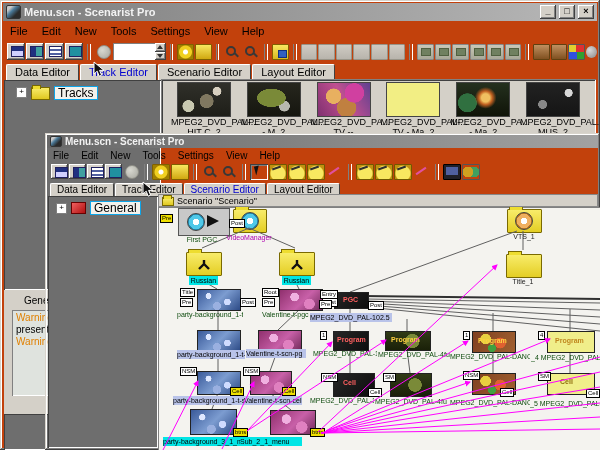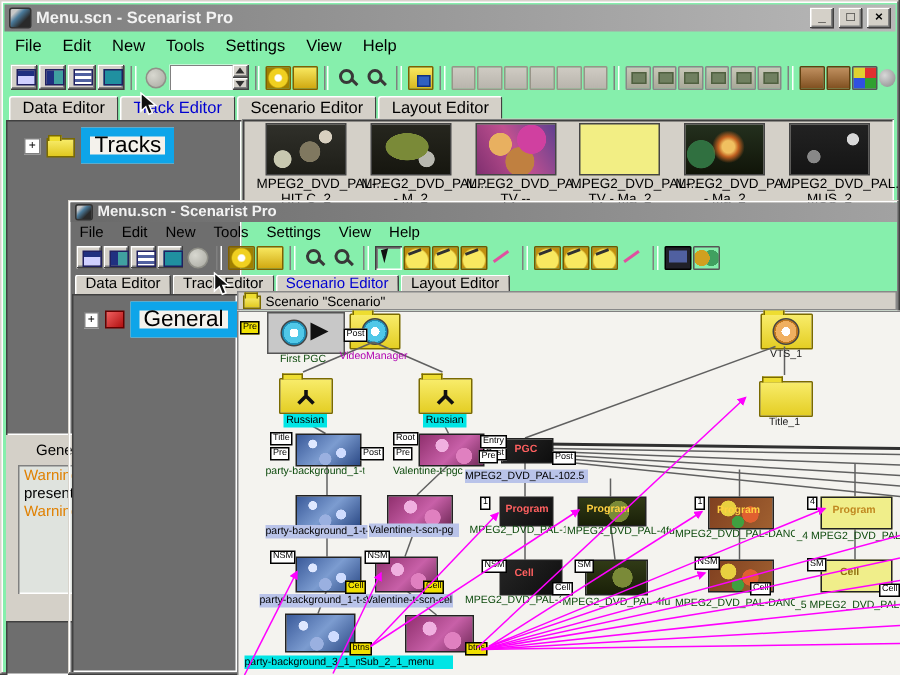--- a/index.html
+++ b/index.html
@@ -1,16 +1,16 @@
 <!DOCTYPE html>
 <html><head>
 <meta charset="utf-8">
 <style>
   html,body{margin:0;padding:0}
-  #screen{position:relative;width:600px;height:450px;background:#86efac;
+  #screen{position:relative;width:600px;height:450px;background:#c2410c;
     font-family:"Liberation Sans",sans-serif;overflow:hidden;font-size:11px;color:#000}
   .raised{box-shadow:inset -1px -1px #404040,inset 1px 1px #d8d4cc,inset -2px -2px #808080,inset 2px 2px #fff}
   .btn{background:#d4d0c8;box-shadow:inset -1px -1px #404040,inset 1px 1px #fff,inset -2px -2px #808080}
   .pressed{box-shadow:inset 1px 1px #404040,inset -1px -1px #fff,inset 2px 2px #808080}
   .inset{box-shadow:inset 1px 1px #808080,inset -1px -1px #fff,inset 2px 2px #404040,inset -2px -2px #d4d0c8}
   .abs{position:absolute}
   
   .titlebar{position:absolute;display:flex;align-items:center;gap:3px;padding:0 3px;
     background:linear-gradient(90deg,#7d7d7d,#b8b8b8);color:#f2f2f2;font-weight:bold}
   .titlebar .grow{flex:1}
@@ -61,21 +61,21 @@
   .ico-monitor::after{content:"";position:absolute;left:2px;top:2px;right:2px;bottom:4px;background:#5060a0}
   .ico-binoc{background:radial-gradient(circle at 30% 50%,#d0a020 0 40%,transparent 41%),radial-gradient(circle at 70% 50%,#40a060 0 40%,transparent 41%);border:1px solid #555}
   
   .tabs{position:absolute;display:flex;align-items:flex-end;padding-left:3px}
   .tab{background:#d4d0c8;border:1px solid #404040;border-bottom:none;border-top-color:#fff;border-left-color:#fff;
     border-radius:2px 2px 0 0;padding:1px 8px 2px;margin-right:1px;white-space:nowrap;cursor:default}
   .tab.active{color:#0000d0;padding-bottom:3px;position:relative;top:1px;background:#d4d0c8}
   
   .treepane{position:absolute;background:#6e6e6e;box-shadow:inset 1px 1px #404040,inset -1px -1px #fff}
   .expander{width:9px;height:9px;background:#fff;border:1px solid #808080;font-size:8px;line-height:8px;text-align:center;color:#000}
-  .treelabel{background:#f4f2ec;border:6px solid #0ea5e9;padding:0 3px;font-size:15px;line-height:12px}
+  .treelabel{background:#f4f2ec;border:1px solid #0ea5e9;padding:0 3px;font-size:12px;line-height:12px}
   .minifolder{width:17px;height:11px;background:linear-gradient(#f8ec6a,#e0c820);border:1px solid #7a6a00;position:relative;margin-top:2px}
   .minifolder::before{content:"";position:absolute;top:-3px;left:0;width:7px;height:3px;background:#eedd30;border:1px solid #7a6a00;border-bottom:none}
   .redcube{width:13px;height:10px;background:linear-gradient(135deg,#f06060,#b01010);border:1px solid #600}
   
   .thumbpane{position:absolute;background:#d4d0c8;display:flex;justify-content:space-between;padding:3px 10px 0;box-sizing:border-box}
   .thumbitem{width:66px;text-align:center;flex:none}
   .thumbimg{width:52px;height:33px;margin:0 auto;border:1px solid #444}
   .tname,.tsub{font-size:9px;line-height:10px;white-space:nowrap}
   .th-scene1{background:radial-gradient(circle at 20% 70%,#c8c8b0 0 12%,transparent 13%),radial-gradient(circle at 75% 25%,#d8d0c0 0 9%,transparent 10%),radial-gradient(circle at 55% 55%,#807860 0 20%,transparent 21%),linear-gradient(#30302a,#1e1e18)}
   .th-map{background:radial-gradient(ellipse at 45% 45%,#7a8a38 0 35%,transparent 36%),radial-gradient(circle at 70% 70%,#b8b8b0 0 12%,transparent 13%),linear-gradient(#26261e,#16160f)}

